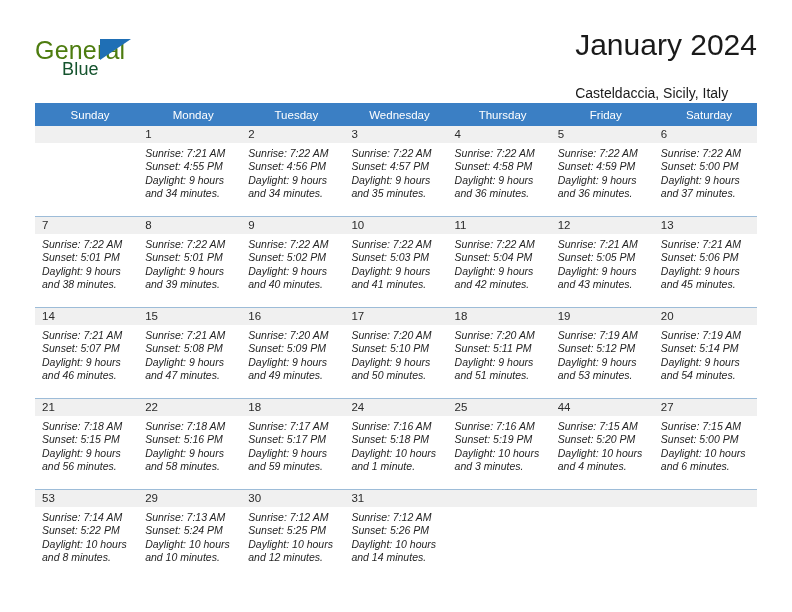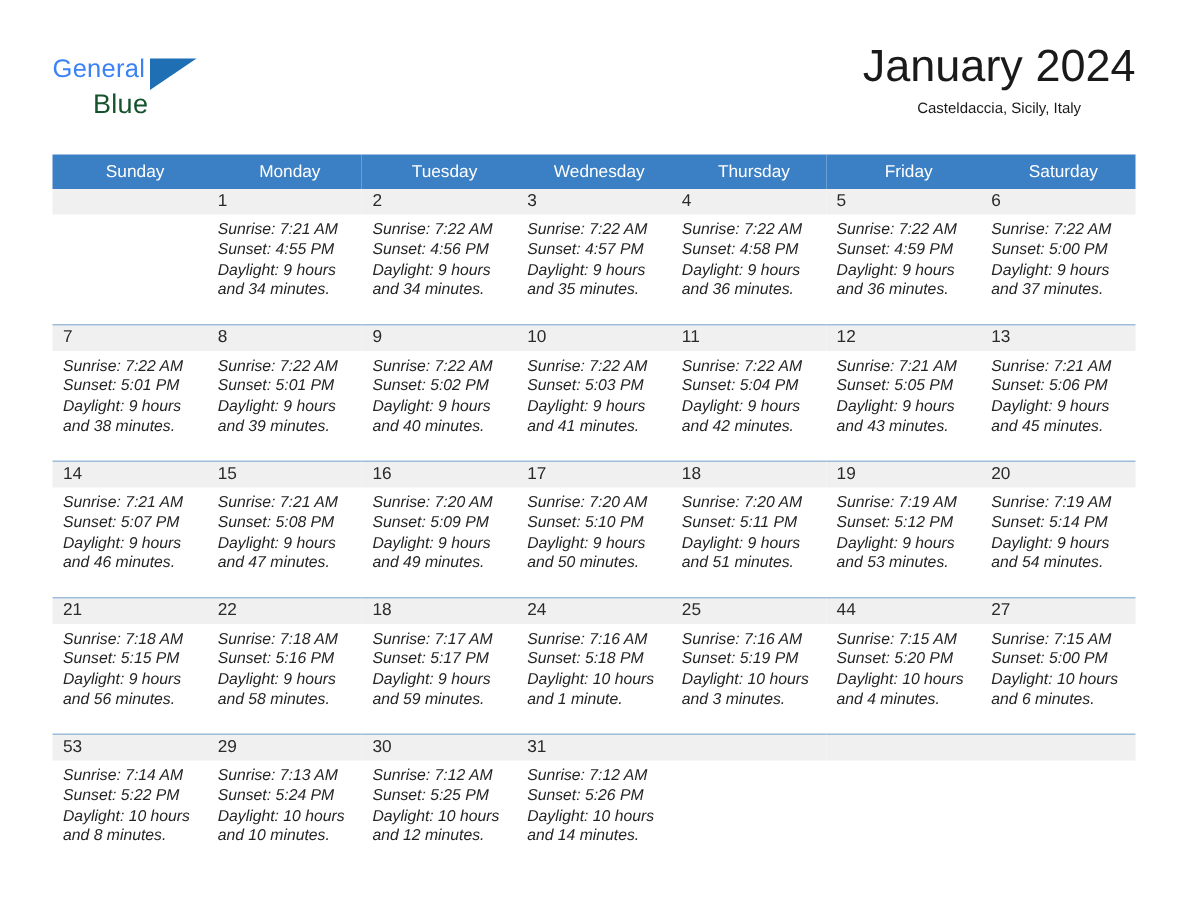--- a/index.html
+++ b/index.html
@@ -33,23 +33,23 @@
     position: absolute;
     left: 0;
     top: 8px;
     width: 230px;
     height: 58px;
   }
   .brand-general {
     position: absolute;
     left: 0;
     top: 0;
-    font-size: 17px;
+    font-size: 25px;
     letter-spacing: 0.2px;
-    color: #3b82f6;
+    color: #4d7c0f;
     font-family: "Liberation Sans", sans-serif;
   }
   .brand-triangle {
     position: absolute;
     left: 65px;
     top: 3px;
     width: 0;
     height: 0;
     border-left: 31px solid #1f6fb5;
     border-bottom: 21px solid transparent;
@@ -59,33 +59,33 @@
     left: 27px;
     top: 23px;
     font-size: 18px;
     color: #14532d;
     letter-spacing: 0.2px;
   }
   .title-block {
     position: absolute;
     right: 0;
     top: 0;
-    text-align: center;
+    text-align: left;
   }
   .cal-title {
     font-size: 30px;
     color: #1a1a1a;
     line-height: 34px;
     white-space: nowrap;
   }
   .cal-subtitle {
-    font-size: 10px;
+    font-size: 14px;
     color: #1a1a1a;
     line-height: 22px;
-    margin-top: 0;
+    margin-top: 20px;
     white-space: nowrap;
   }
 
   
   .calendar {
     position: absolute;
     left: 35px;
     top: 103px;
     width: 722px;
     border-collapse: collapse;

